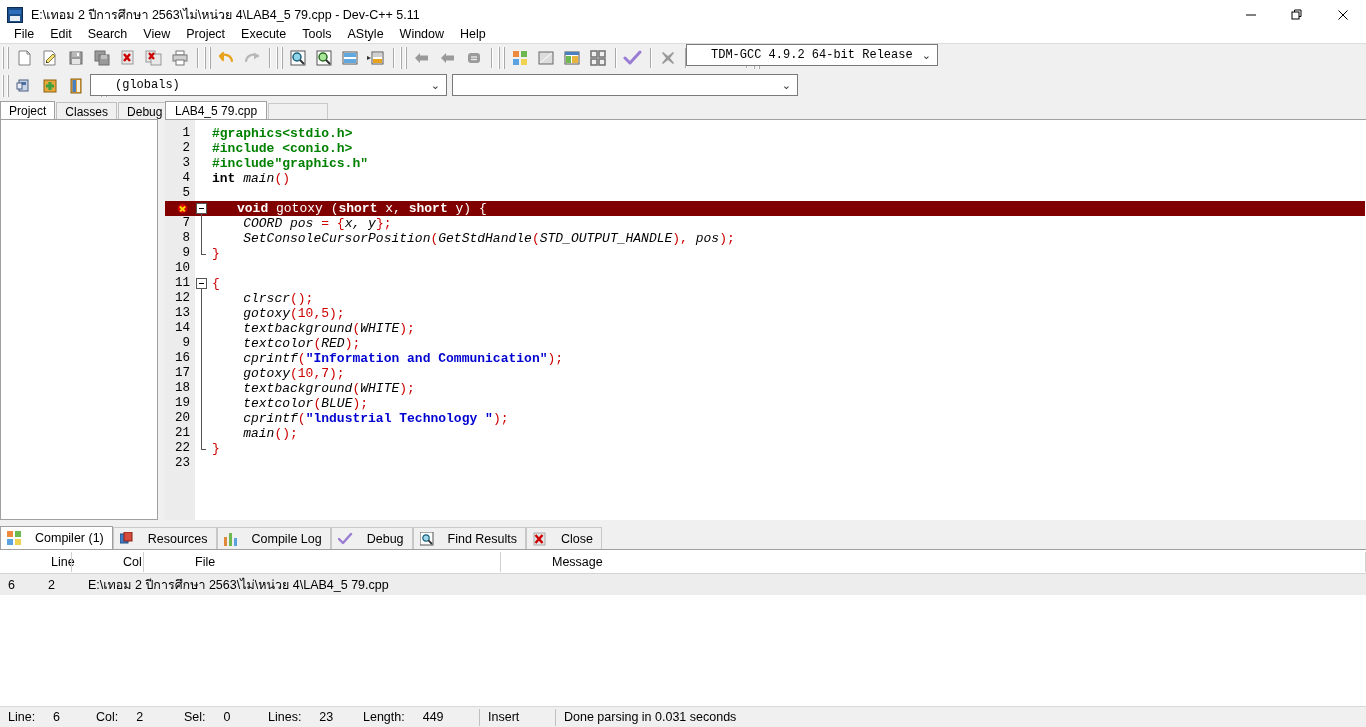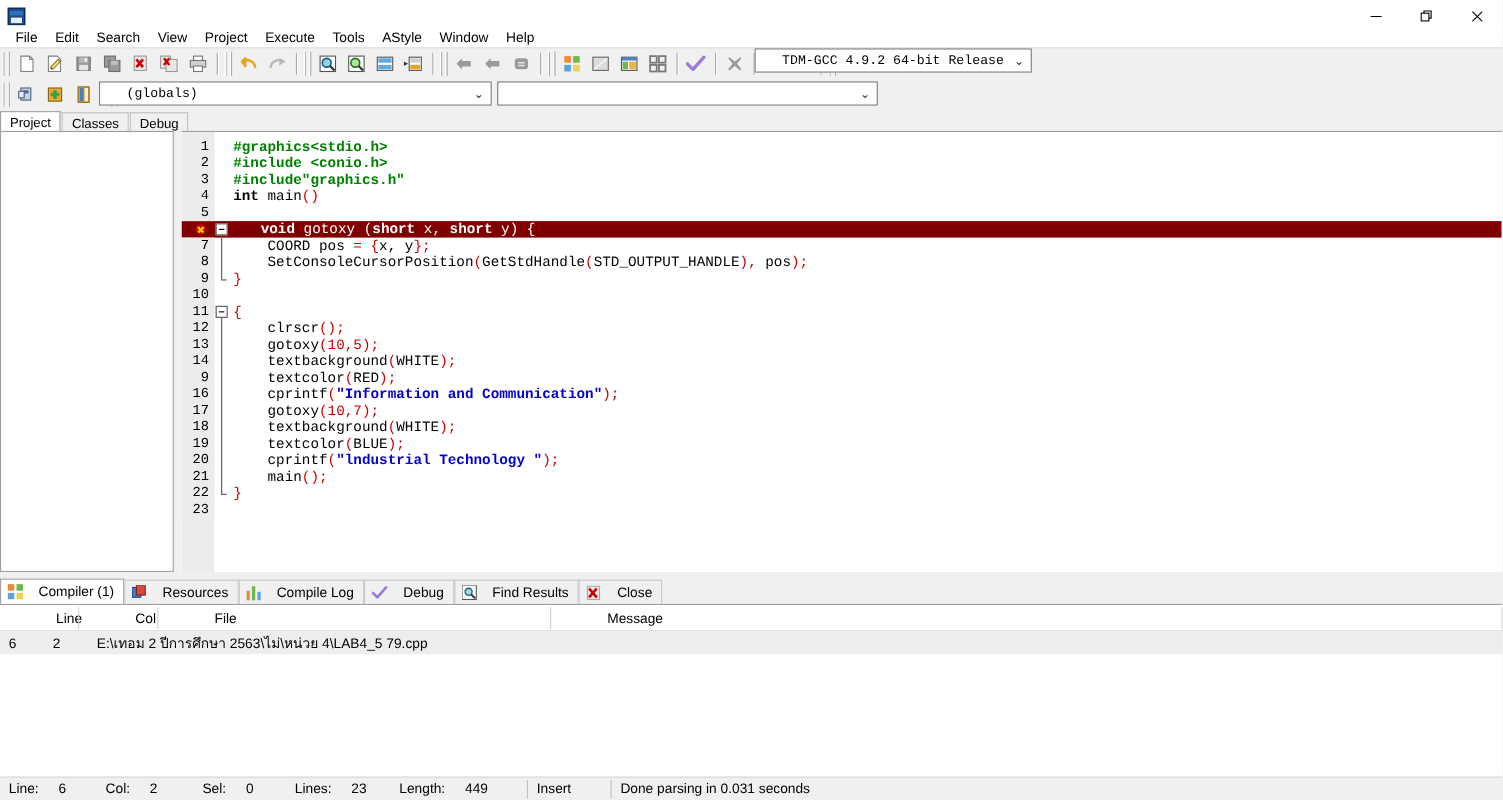--- a/index.html
+++ b/index.html
@@ -144,21 +144,21 @@
   }
   .foldbox:before {
     content:""; position:absolute; left:2px; top:4px; width:5px; height:1px; background:#000;
   }
   .foldline { position:absolute; left:36px; width:1px; background:#555; }
   .foldend  { position:absolute; left:36px; width:5px; height:1px; background:#555; }
 
   
   .k  { color:#000000; font-weight:bold; }      
   .pp { color:#008000; font-weight:bold; }      
-  .id { color:#000000; }
+  .id { color:#000000;font-style:italic; }
   .sy { color:#cc0000; }                        
   .st { color:#0000d0; font-weight:bold; }
   .wht{ color:#ffffff; }
   .whtb{ color:#ffffff; font-weight:bold; }
 
   
   .bottom-tabs {
     position:absolute; left:0; top:526px; width:1366px; height:23px;
     background:#f0f0f0; display:flex; align-items:flex-end;
   }
@@ -197,20 +197,21 @@
 </style>
 </head>
 <body>
 
 <div id="app">
 
   <div class="accent-strip"></div>
 
   <div class="titlebar">
     <div class="title-icon"></div>
+    <span class="title-text">E:\เทอม 2 ปีการศึกษา 2563\ไม่\หน่วย 4\LAB4_5 79.cpp - Dev-C++ 5.11</span>
     <div class="win-controls">
       <div class="win-btn">
         <svg width="12" height="12" viewBox="0 0 12 12">
             <line x1="1" y1="6" x2="11" y2="6" stroke="#000" stroke-width="1"></line>
           </svg>
       </div>
       <div class="win-btn">
         <svg width="12" height="12" viewBox="0 0 12 12">
           <rect x="1" y="3" width="7" height="7" fill="none" stroke="#000" stroke-width="1"></rect>
           <polyline points="3.5,3 3.5,1 10,1 10,7.5 8,7.5" fill="none" stroke="#000" stroke-width="1"></polyline>
@@ -476,20 +477,26 @@
       </div>
     <div class="ltab">
         <span>Classes</span>
       </div>
     <div class="ltab">
         <span>Debug</span>
       </div>
   </div>
   <div class="leftpanel"></div>
 
+  <div class="edittabs">
+    <div class="etab">
+        <span>LAB4_5 79.cpp</span>
+      </div>
+    <div class="etab-spacer"></div>
+  </div>
 
   <div class="editor">
     <div class="gutter"></div>
     <div class="fold-col"></div>
     <div class="codearea" id="codearea">
         <div class="line" style="position: absolute; top: 6px; left: 0px; right: 0px; padding-left: 3px;"><span class="pp">#graphics</span><span class="pp">&lt;stdio.h&gt;</span></div>
         <div class="line" style="position: absolute; top: 21px; left: 0px; right: 0px; padding-left: 3px;"><span class="pp">#include &lt;conio.h&gt;</span></div>
         <div class="line" style="position: absolute; top: 36px; left: 0px; right: 0px; padding-left: 3px;"><span class="pp">#include"graphics.h"</span></div>
         <div class="line" style="position: absolute; top: 51px; left: 0px; right: 0px; padding-left: 3px;"><span class="k">int</span><span class="id"> main</span><span class="sy">()</span></div>
         <div class="line" style="position: absolute; top: 66px; left: 0px; right: 0px; padding-left: 3px;"></div>

